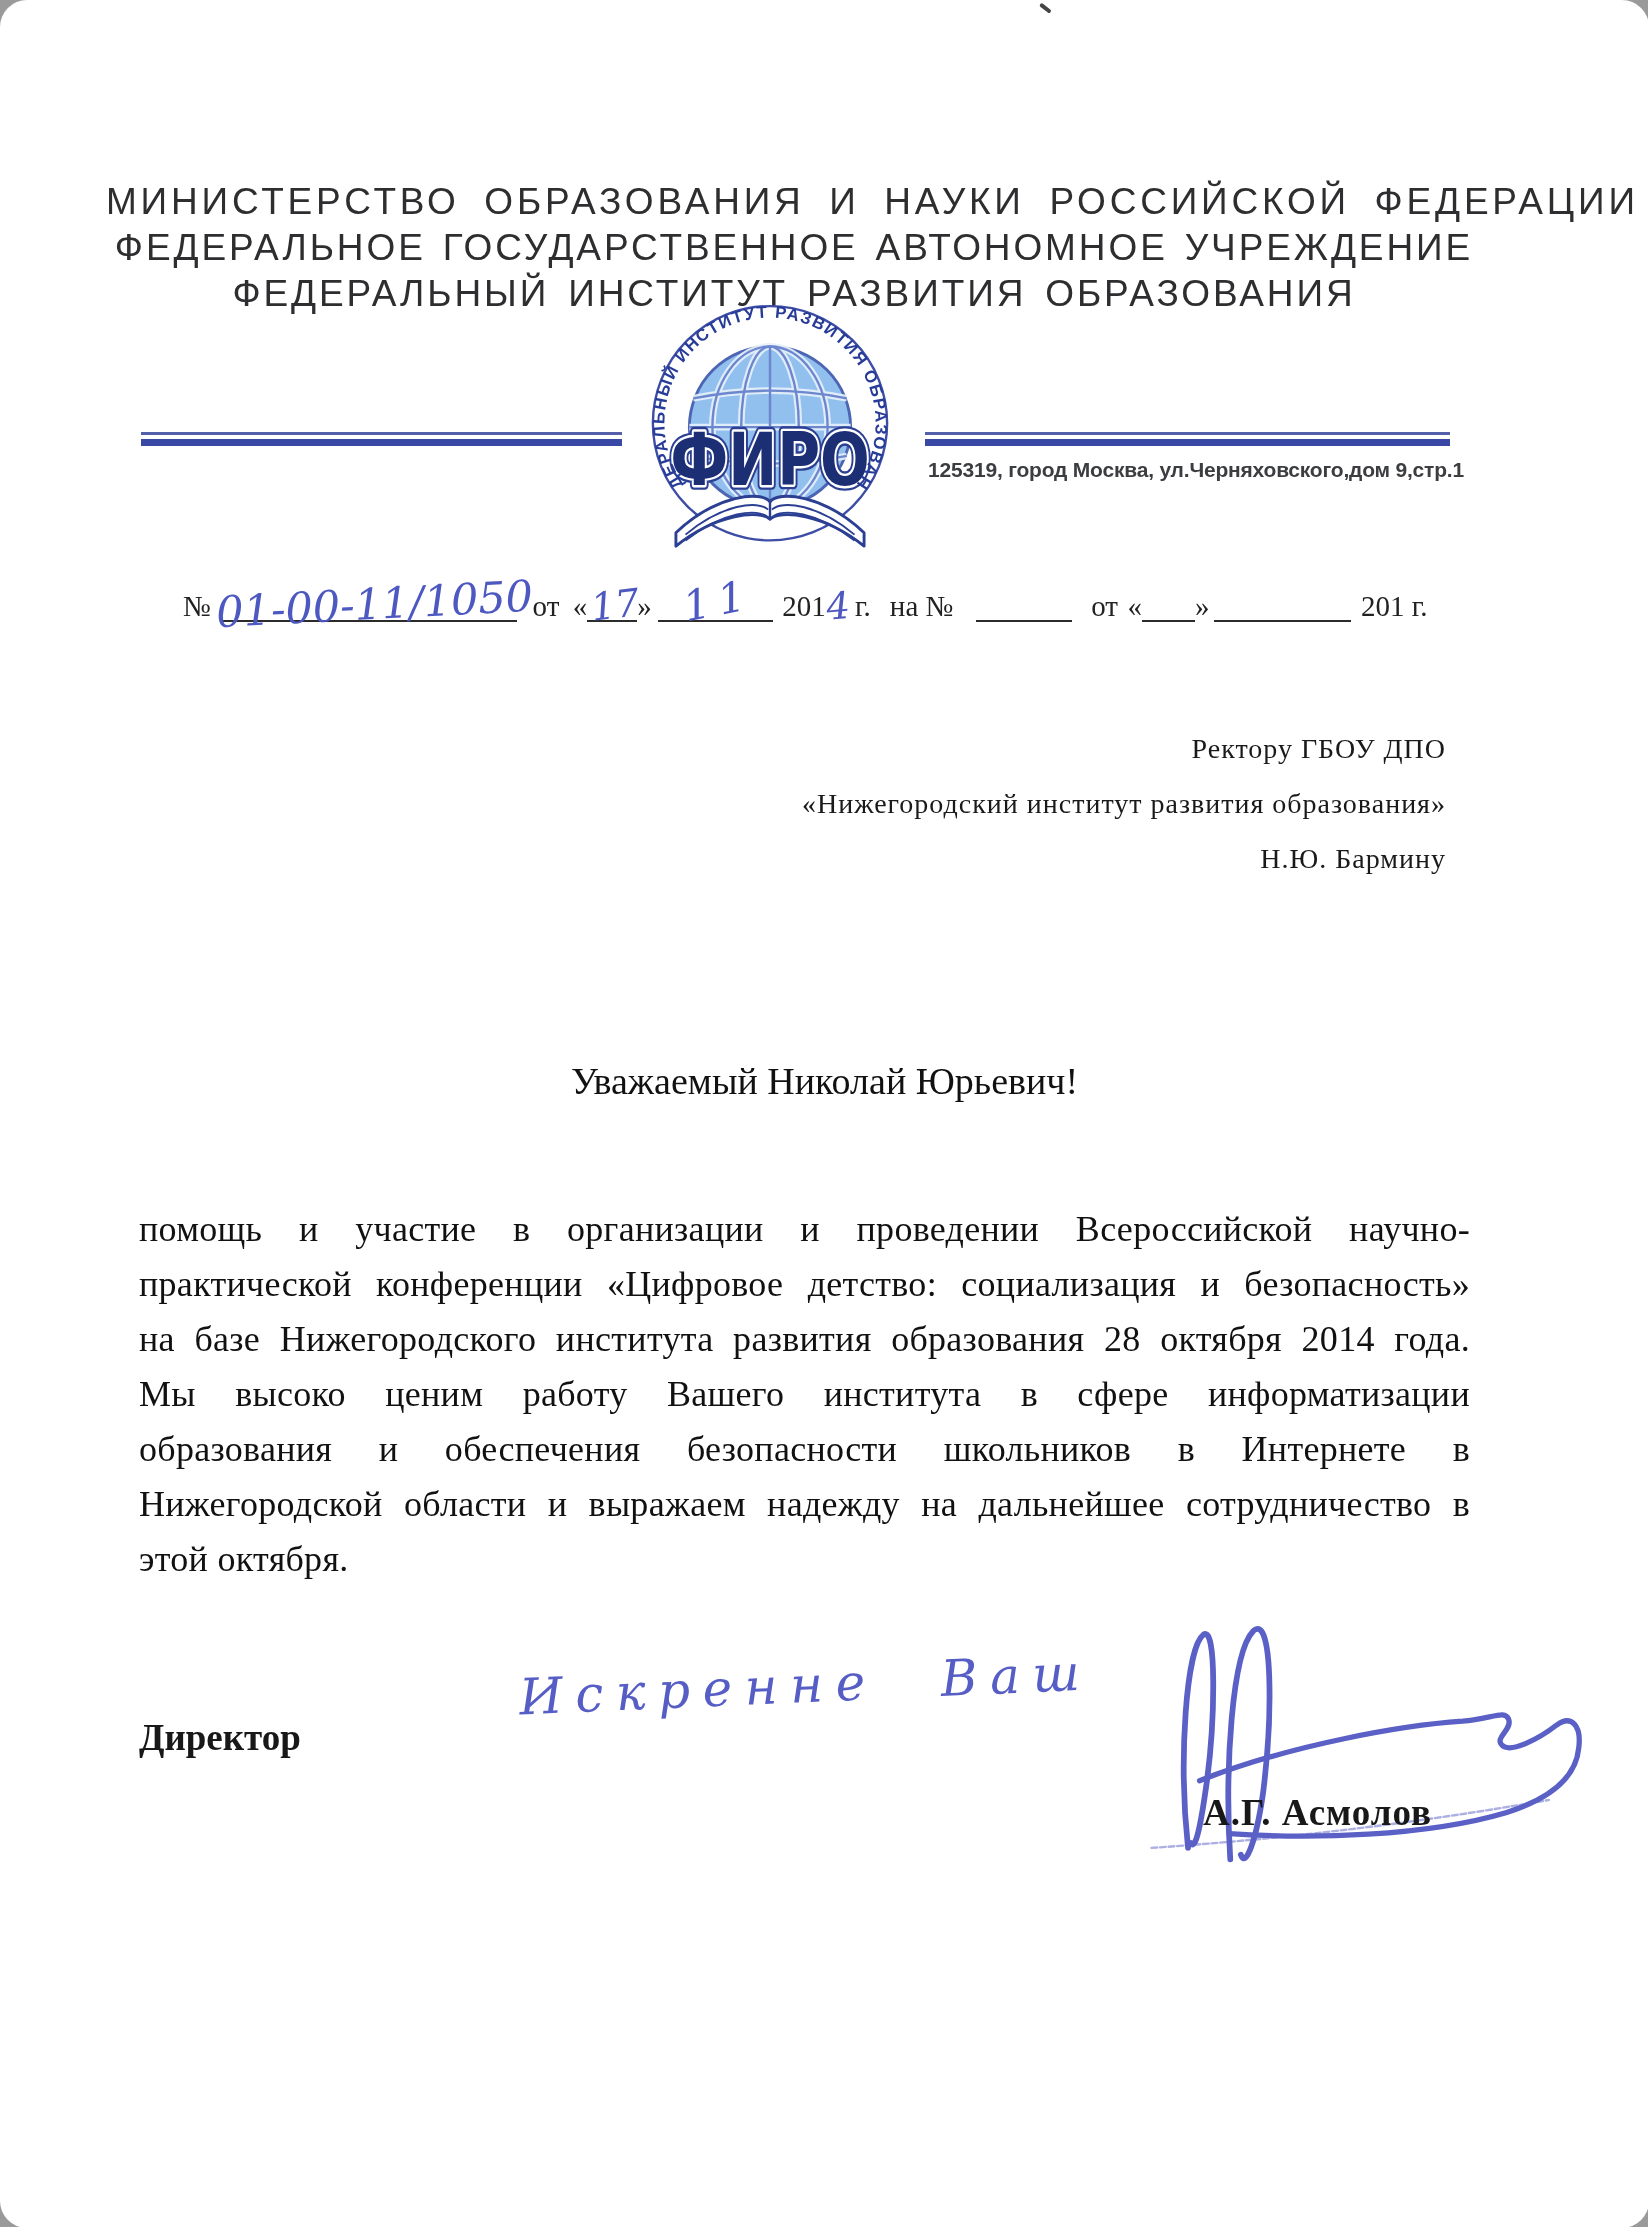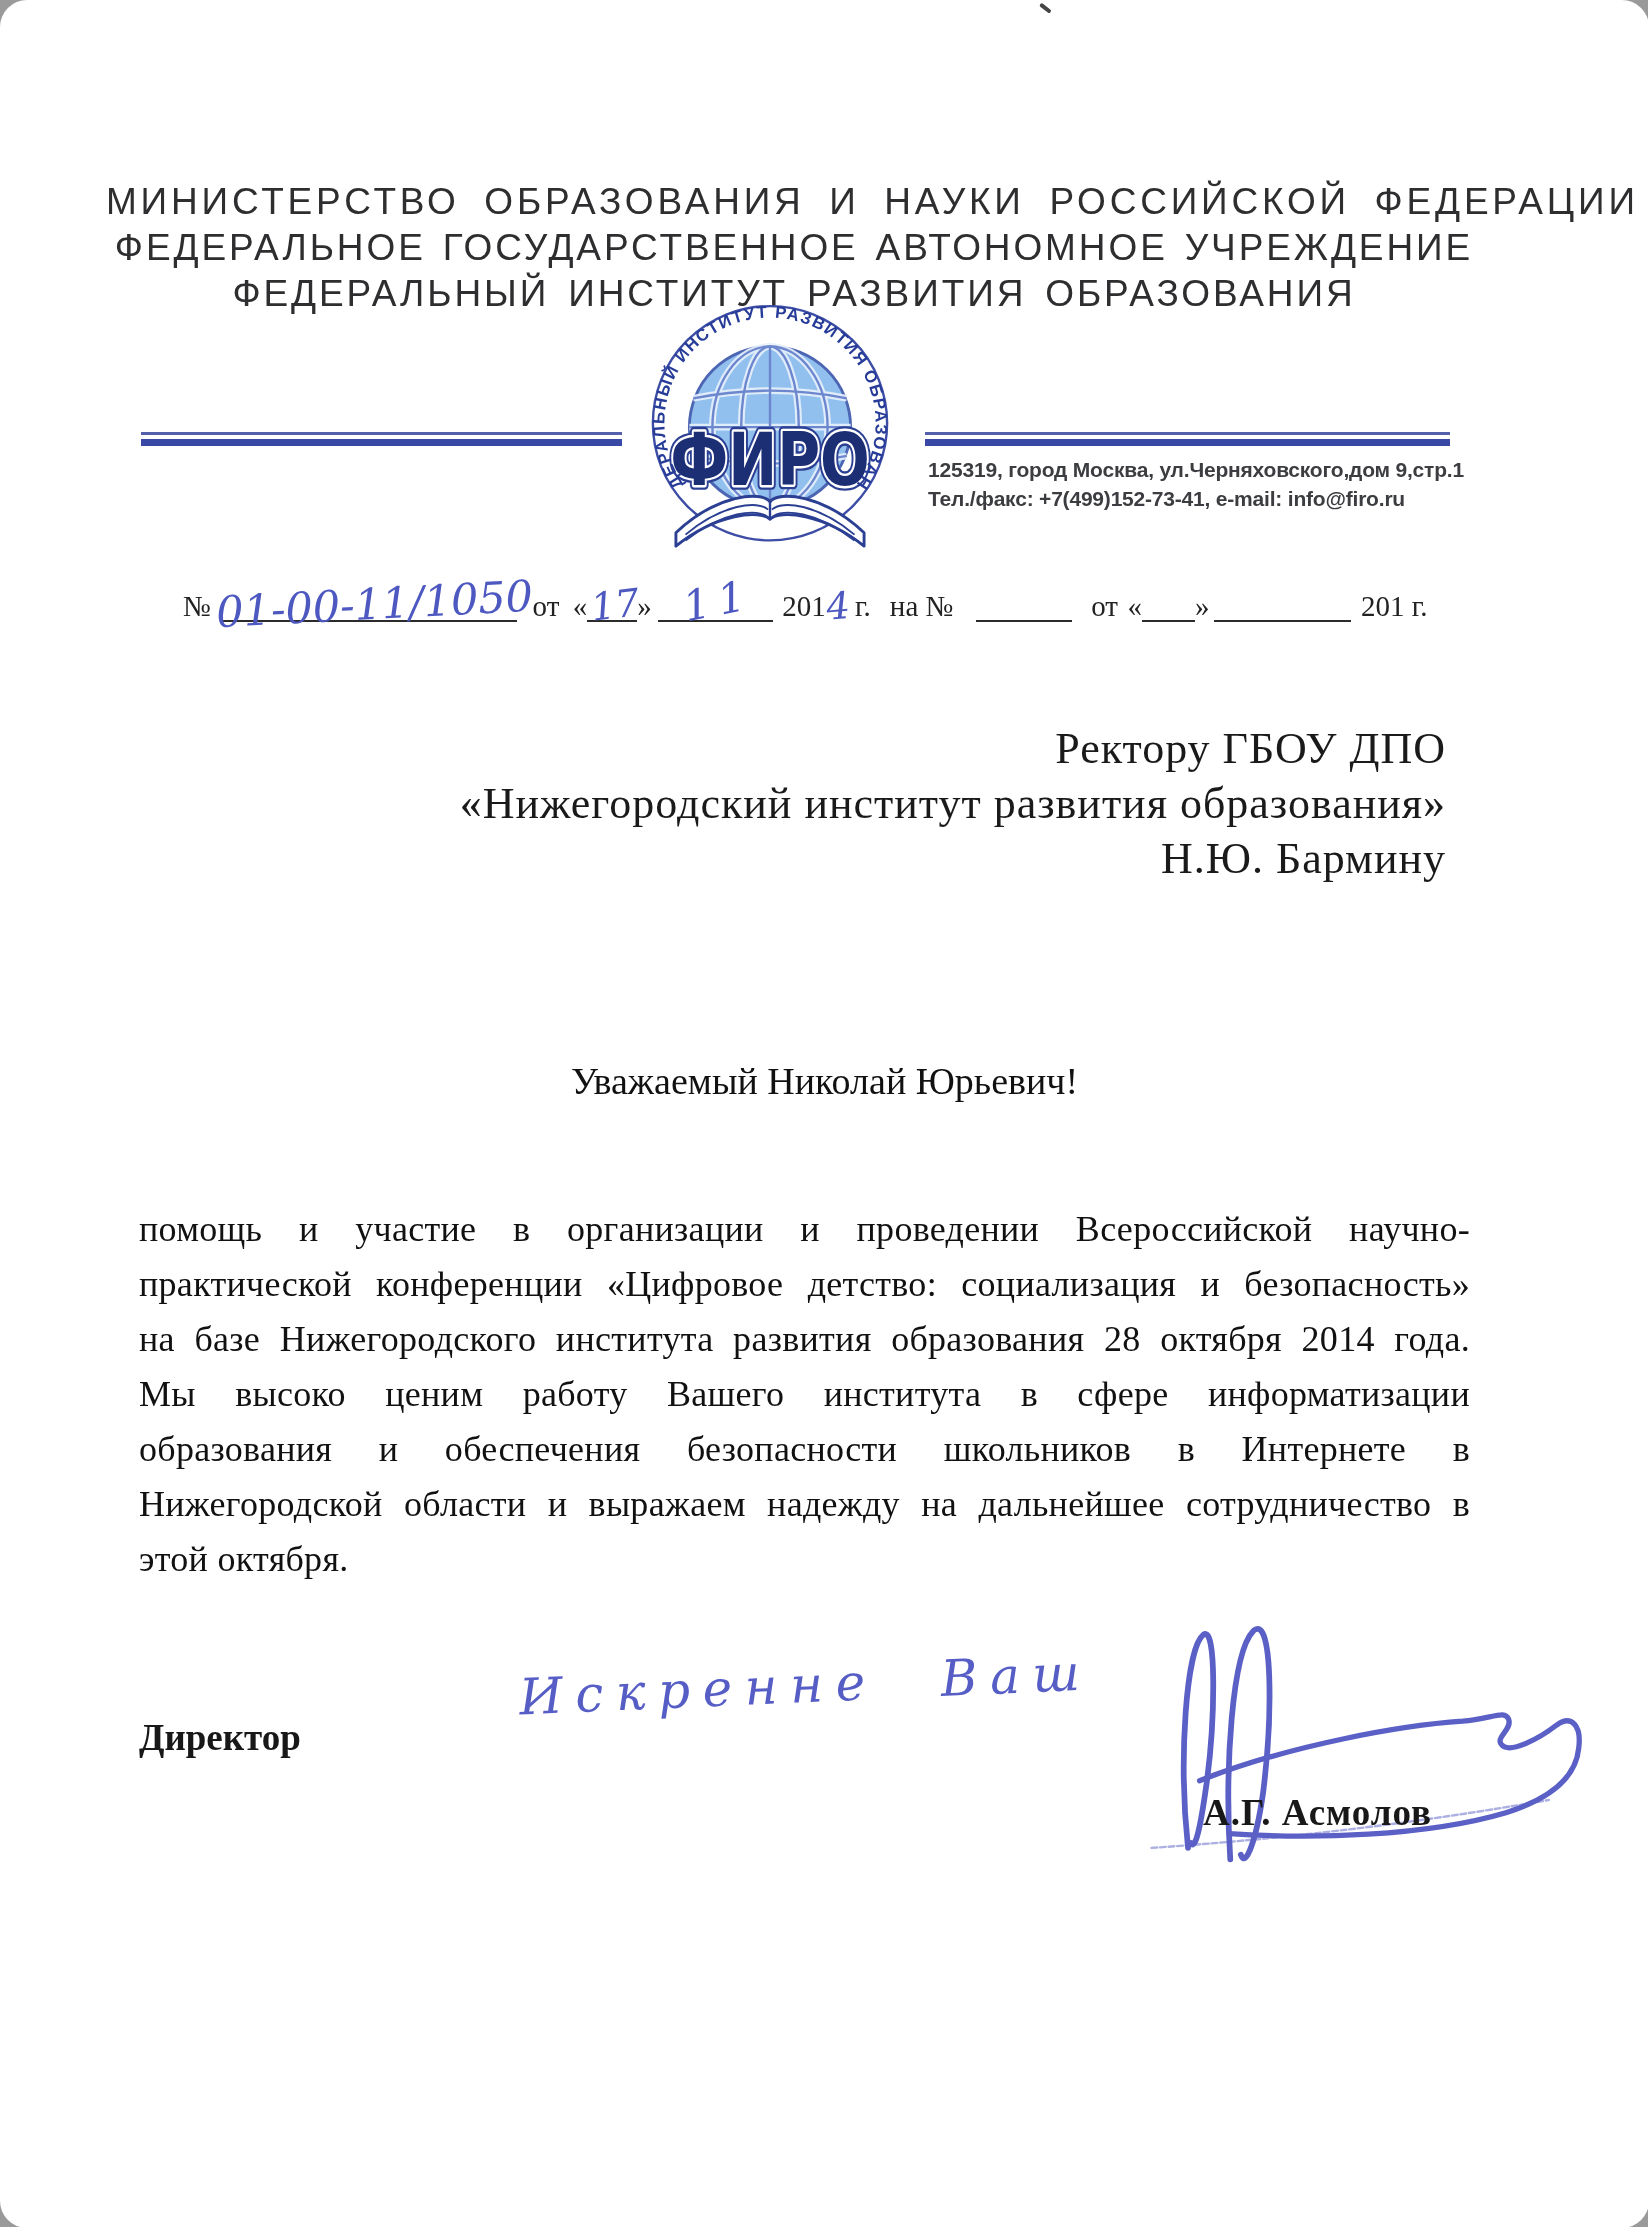--- a/index.html
+++ b/index.html
@@ -44,21 +44,21 @@
   .ml6{margin-left:5.8px;}.ml10{margin-left:9.6px;}.ml14{margin-left:13.4px;}
   .ml16{margin-left:15.4px;}.ml20{margin-left:19px;}
   .hand{font-family:"DejaVu Serif",serif;font-style:italic;color:#4d58c0;}
   .hand-number{position:absolute;left:-5.8px;bottom:-9.6px;font-size:43px;transform:rotate(-3deg);white-space:nowrap;}
   .hand-day{position:absolute;left:3.8px;bottom:-7.7px;font-size:38px;transform:rotate(-7deg);}
   .hand-month{position:absolute;left:25px;bottom:-4.8px;font-size:42px;letter-spacing:8.6px;transform:rotate(-11deg);}
   .hand-year{display:inline-block;font-size:37px;transform:rotate(-5deg) translateY(2.9px);}
   
   .addressee{
     position:absolute;right:203px;top:721px;text-align:right;
-    font-size:44px;line-height:55px;letter-spacing:1px;color:#1a1a1a;white-space:nowrap;
+    font-size:28px;line-height:55px;letter-spacing:1px;color:#1a1a1a;white-space:nowrap;
   }
   
   .salutation{position:absolute;left:0;top:1059px;width:1649px;text-align:center;font-size:38px;color:#111;}
   
   .bodytext{position:absolute;left:139px;top:1202px;width:1331px;font-size:36px;line-height:55px;color:#111;}
   .bodytext .line{text-align:justify;text-align-last:justify;letter-spacing:0.3px;}
   .bodytext .line.first{text-indent:94px;}
   .bodytext .line.last{text-align-last:left;}
   
   .closing{
@@ -127,21 +127,20 @@
       <path d="M62,242 C100,210 138,206 148,216 M62,248 C100,218 138,214 148,224 M238,242 C200,210 162,206 152,216 M238,248 C200,218 162,214 152,224" stroke="#2b3f93" stroke-width="2" fill="none"></path>
       <path d="M150,208 L150,226" stroke="#2b3f93" stroke-width="2.5"></path>
     </g>
     <text font-family="Liberation Sans, sans-serif" font-weight="bold" font-size="17.5" fill="#273c98" letter-spacing="1.5">
       <textPath href="#ringPath" startOffset="50%" text-anchor="middle">ФЕДЕРАЛЬНЫЙ ИНСТИТУТ РАЗВИТИЯ ОБРАЗОВАНИЯ</textPath>
     </text>
   </svg>
 
   <div class="contact">
     <div>125319, город Москва, ул.Черняховского,дом 9,стр.1</div>
-    <div>Тел./факс: +7(499)152-73-41, e-mail: info@firo.ru</div>
   </div>
 
   <div class="refline">
     <span class="lbl">№</span><span class="blank blank-number"><span class="hand hand-number">01-00-11/1050</span></span><span class="lbl ml16">от</span><span class="lbl ml14">«</span><span class="blank blank-day"><span class="hand hand-day">17</span></span><span class="lbl">»</span><span class="blank blank-month"><span class="hand hand-month">11</span></span><span class="lbl ml10">201</span><span class="hand hand-year">4</span><span class="lbl ml6">г.</span><span class="lbl ml20">на №</span><span class="blank blank-reply"></span><span class="lbl ml20">от</span><span class="lbl ml10">«</span><span class="blank blank-q"></span><span class="lbl">»</span><span class="blank blank-last"></span><span class="lbl ml10">201 г.</span>
   </div>
 
   <div class="addressee">
     <div>Ректору ГБОУ ДПО</div>
     <div>«Нижегородский институт развития образования»</div>
     <div>Н.Ю. Бармину</div>

